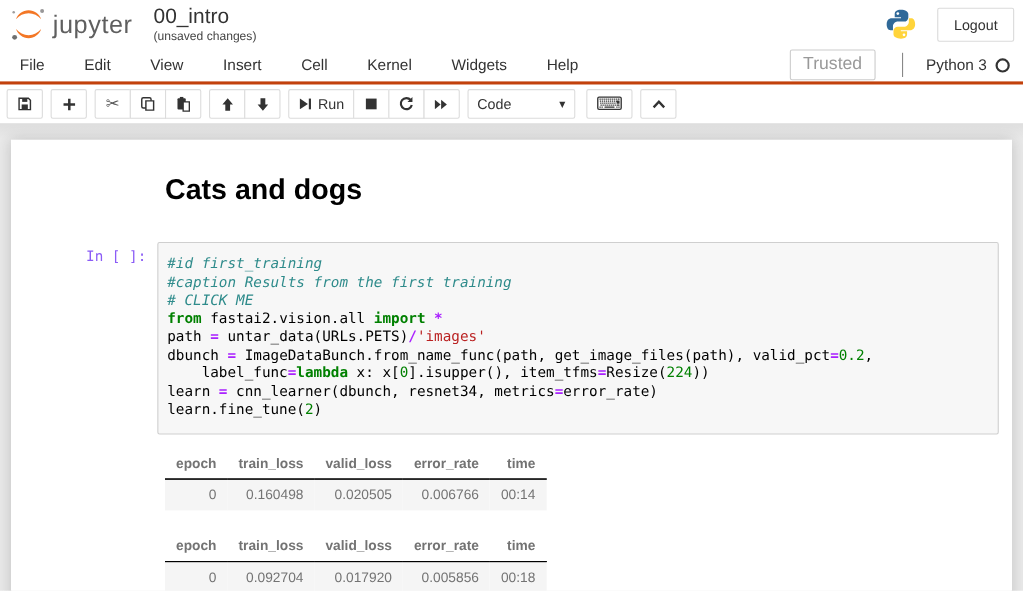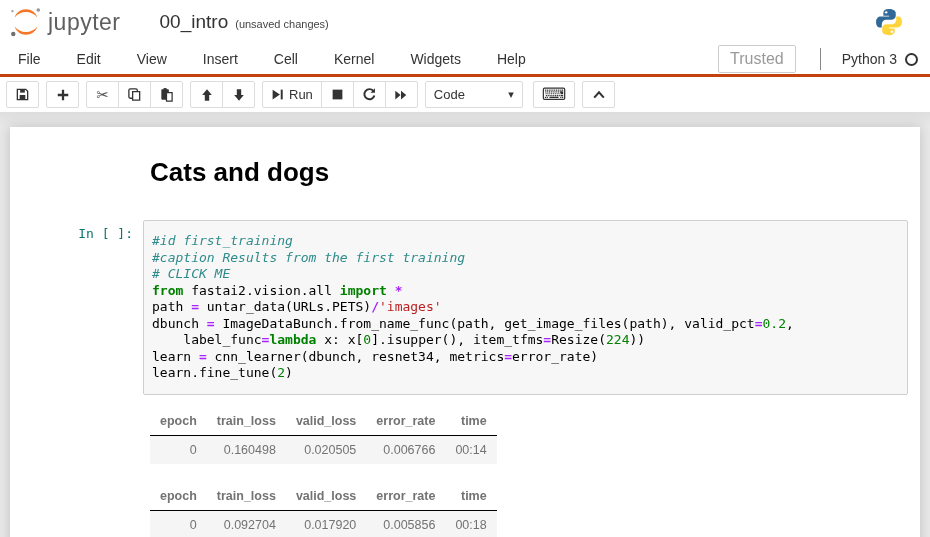--- a/index.html
+++ b/index.html
@@ -19,21 +19,21 @@
     background: #fff;
   }
   .logo { display: flex; align-items: center; cursor: pointer; }
   .logo-text {
     font-size: 23px;
     color: #5f5f5f;
     letter-spacing: 0.5px;
     margin-left: 4px;
     font-weight: 400;
   }
-  .title-group { display: flex; align-items: baseline; margin-left: 39px; }
+  .title-group { display: flex; align-items: baseline; margin-left: 12px; flex-direction: column; }
   .nb-title { font-size: 19px; color: #333; }
   .checkpoint { font-size: 11px; color: #444; margin-left: 7px; }
   .header-spacer { flex: 1; }
   .kernel-logo { margin-right: 18px; }
   .logout-btn {
     font-size: 13px;
     color: #333;
     background: #fff;
     border: 1px solid #dadada;
     border-radius: 2px;
@@ -150,21 +150,21 @@
   }
 
   .code-cell { display: flex; align-items: flex-start; margin-top: 26px; padding-right: 12px; }
   .input-prompt {
     width: 133px;
     flex: 0 0 133px;
     text-align: right;
     padding: 6px 10px 0 0;
     font-family: "DejaVu Sans Mono", monospace;
     font-size: 13px;
-    color: #0f766e;
+    color: #8b5cf6;
   }
   .input-box {
     flex: 1;
     background: #f7f7f7;
     border: 1px solid #cfcfcf;
     border-radius: 2px;
     padding: 12px 8px;
     cursor: text;
   }
   .code-pre {
@@ -216,20 +216,21 @@
   </div>
   <div class="header-spacer"></div>
   <span class="kernel-logo">
     <svg width="30" height="30" viewBox="0 0 32 32">
       <path d="M15.9 2 C 11.9 2 10 3.7 10 6.2 L 10 9.2 L 16.1 9.2 L 16.1 10.2 L 7.1 10.2 C 4.4 10.2 2.2 12.2 2.2 16 C 2.2 19.2 3.5 21.8 5.9 21.8 L 8.3 21.8 L 8.3 18.4 C 8.3 15.7 10.4 13.5 13.2 13.5 L 19 13.5 C 21.3 13.5 23.2 11.6 23.2 9.4 L 23.2 6.2 C 23.2 3.9 20.4 2 15.9 2 Z" fill="#306998"></path>
       <path d="M16.1 30 C 20.1 30 22 28.3 22 25.8 L 22 22.8 L 15.9 22.8 L 15.9 21.8 L 24.9 21.8 C 27.6 21.8 29.8 19.8 29.8 16 C 29.8 12.8 28.5 10.2 26.1 10.2 L 23.7 10.2 L 23.7 13.6 C 23.7 16.3 21.6 18.5 18.8 18.5 L 13 18.5 C 10.7 18.5 8.8 20.4 8.8 22.6 L 8.8 25.8 C 8.8 28.1 11.6 30 16.1 30 Z" fill="#FFD43B"></path>
       <circle cx="13" cy="5.7" r="1.3" fill="#fff"></circle>
       <circle cx="19" cy="26.3" r="1.3" fill="#fff"></circle>
     </svg>
   </span>
+  <button class="logout-btn">Logout</button>
 </div>
 
 <div class="menubar">
   <div class="menu-items" id="menu-items">
       <span class="menu-item">File</span>
       <span class="menu-item">Edit</span>
       <span class="menu-item">View</span>
       <span class="menu-item">Insert</span>
       <span class="menu-item">Cell</span>
       <span class="menu-item">Kernel</span>

